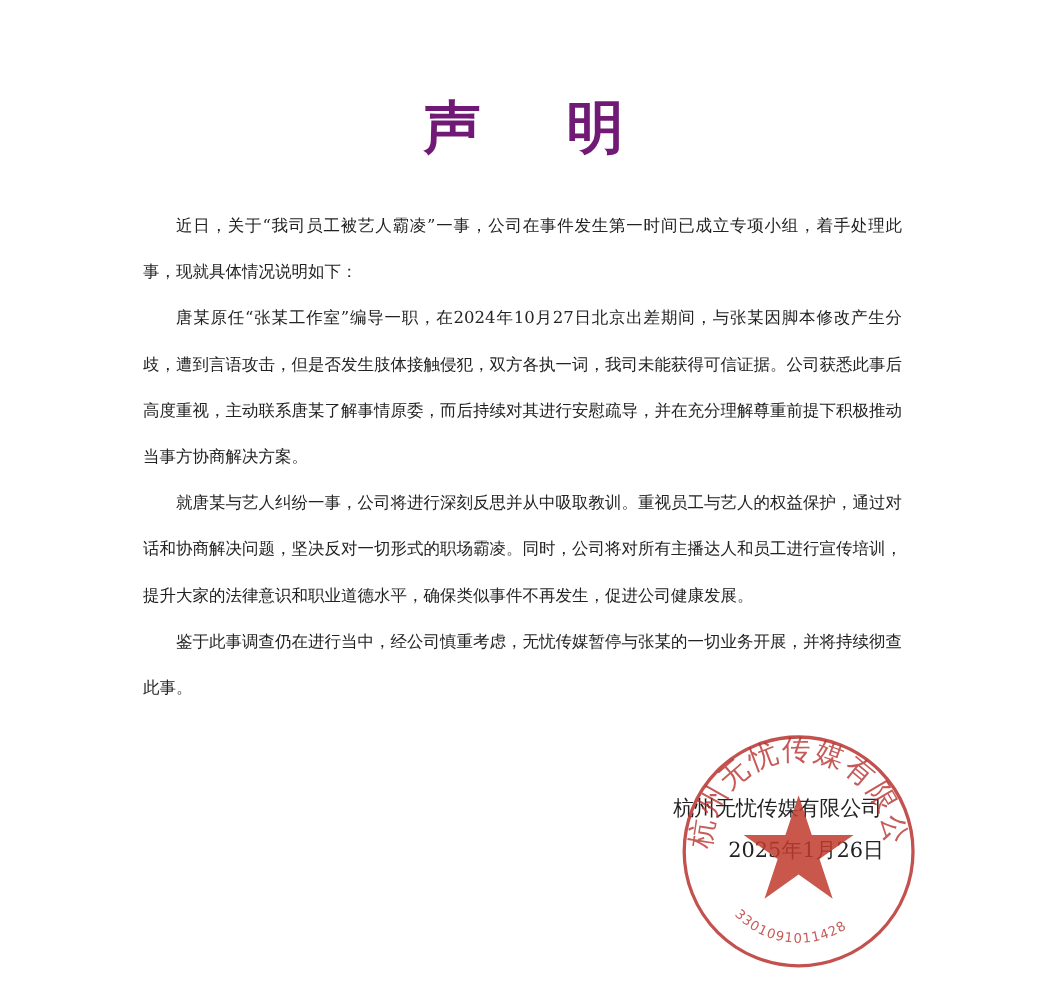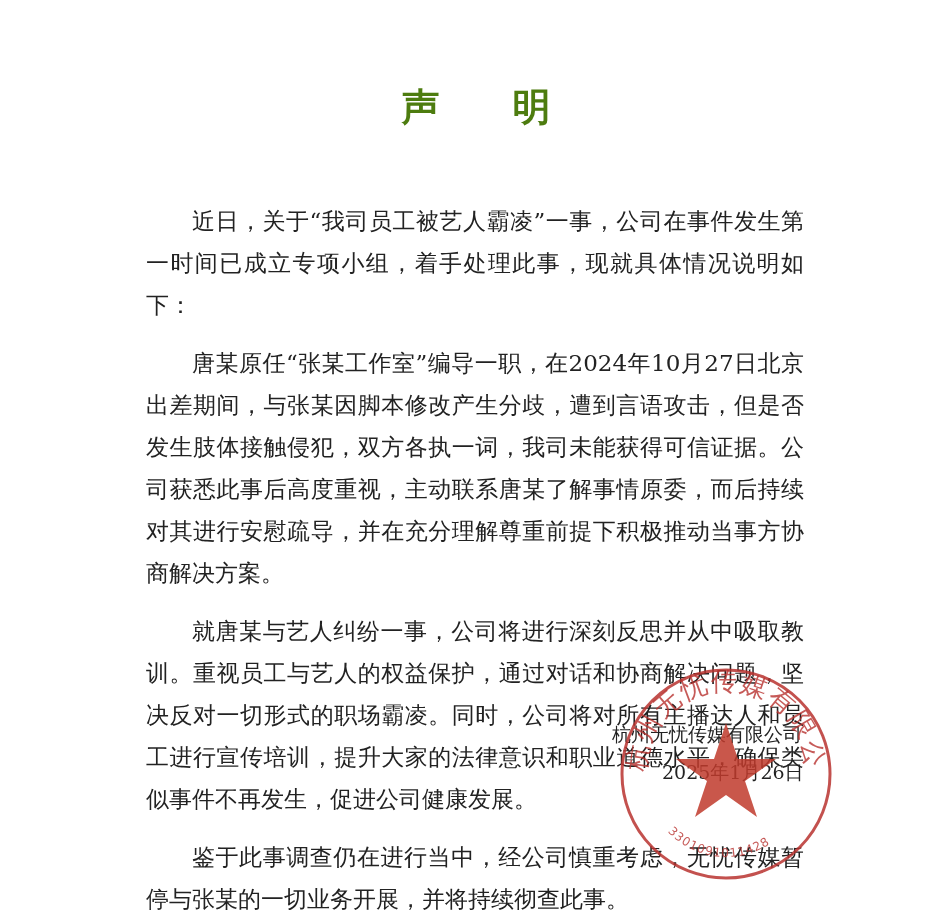--- a/index.html
+++ b/index.html
@@ -1,22 +1,22 @@
 <!DOCTYPE html>
 <html><head>
   <meta charset="utf-8">
   <style>
     html, body { margin: 0; padding: 0; background: #ffffff; }
     body { width: 952px; height: 910px; position: relative; overflow: hidden;
            font-family: "DejaVu Serif", "Liberation Serif", serif; color: #1a1a1a; }
     .title { position: absolute; top: 82px; left: 0; width: 952px; text-align: center;
-             font-size: 38px; font-weight: bold; letter-spacing: 30px; padding-left: 30px; box-sizing: border-box;
-             font-family: "DejaVu Sans", "Liberation Sans", sans-serif; color: #4d7c0f; }
+             font-size: 52px; font-weight: bold; letter-spacing: 30px; padding-left: 30px; box-sizing: border-box;
+             font-family: "DejaVu Sans", "Liberation Sans", sans-serif; color: #701a75; }
     .body { position: absolute; top: 184px; left: 130px; width: 690px; }
-    .para { font-size: 23px; line-height: 42px; text-indent: 2em; margin: 16px; text-align: justify; color: #222; }
+    .para { font-size: 15px; line-height: 42px; text-indent: 2em; margin: 0; text-align: justify; color: #222; }
     .sig { position: absolute; left: 612px; top: 722px; width: 230px; font-size: 19px; color: #222; }
     .sig .company { display: block; white-space: nowrap; }
     .sig .date { display: block; margin-top: 12px; padding-left: 50px; white-space: nowrap; }
     .stamp { position: absolute; left: 617px; top: 665px; width: 218px; height: 218px; }
   </style>
 </head>
 <body>
 
 <div class="title">声 明</div>
 

